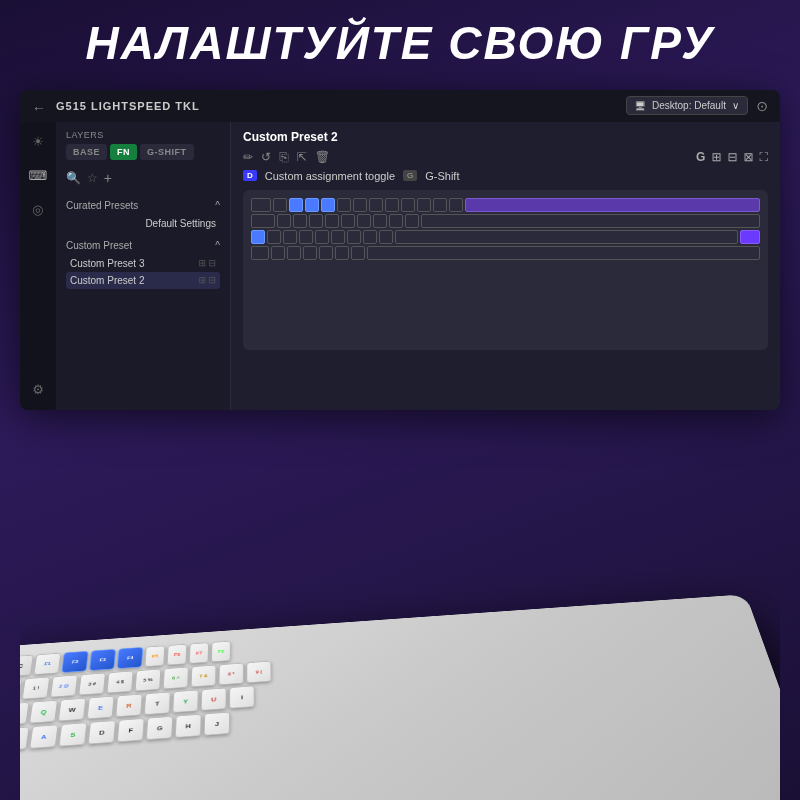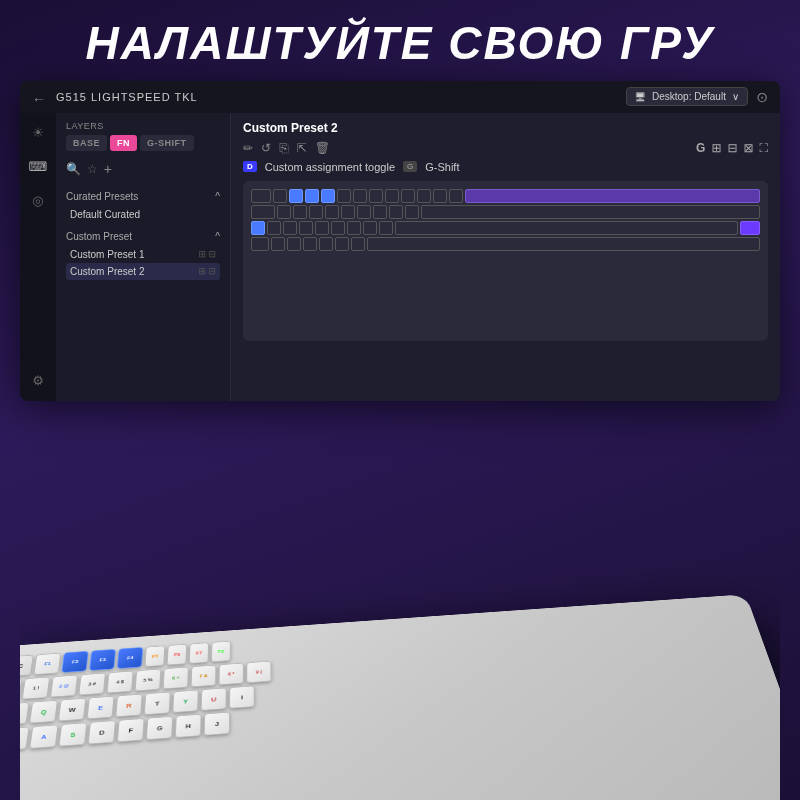--- a/index.html
+++ b/index.html
@@ -15,21 +15,21 @@
       width: 800px;
       height: 800px;
       display: flex;
       flex-direction: column;
       background: linear-gradient(160deg, #1a0f35 0%, #2d1a5a 40%, #1a1035 100%);
     }
 
     
     .top-heading {
       text-align: center;
-      padding: 18px 20px 12px;
+      padding: 18px 20px 21px;
       color: #ffffff;
       font-size: 46px;
       font-weight: 900;
       letter-spacing: 2px;
       text-transform: uppercase;
       font-style: italic;
       line-height: 1.1;
     }
 
     
@@ -61,21 +61,21 @@
       min-height: 32px;
     }
     .title-bar-back {
       color: #888;
       font-size: 14px;
       cursor: pointer;
     }
     .title-bar-title {
       color: #cccccc;
       font-size: 11px;
-      font-weight: 400;
+      font-weight: 700;
       letter-spacing: 1px;
       text-transform: uppercase;
       flex: 1;
     }
     .title-bar-right {
       display: flex;
       align-items: center;
       gap: 8px;
     }
     .desktop-dropdown {
@@ -170,37 +170,38 @@
     .layer-btn {
       padding: 3px 7px;
       font-size: 9px;
       font-weight: 700;
       border-radius: 3px;
       cursor: pointer;
       border: none;
       letter-spacing: 0.5px;
     }
     .layer-btn.base { background: #2a2a3a; color: #888; }
-    .layer-btn.fn { background: #ec4899; color: #fff; }
+    .layer-btn.fn { background: #15803d; color: #fff; }
     .layer-btn.gshift { background: #2a2a3a; color: #888; }
 
     .search-row {
       display: flex;
       align-items: center;
       gap: 6px;
       padding: 2px 10px 8px;
     }
     .search-row span {
       color: #666;
       font-size: 12px;
       cursor: pointer;
     }
 
     .sidebar-section {
       padding: 6px 10px 2px;
+      text-align: right;
     }
     .sidebar-section-label {
       color: #aaaaaa;
       font-size: 10px;
       display: flex;
       align-items: center;
       justify-content: space-between;
       margin-bottom: 4px;
     }
     .sidebar-item {
@@ -399,30 +400,30 @@
             <span>🔍</span>
             <span>☆</span>
             <span style="font-size:14px;color:#888">+</span>
           </div>
 
           <div class="sidebar-section">
             <div class="sidebar-section-label">
               <span>Curated Presets</span>
               <span>^</span>
             </div>
-            <div class="sidebar-item">Default Curated</div>
+            <div class="sidebar-item">Default Settings</div>
           </div>
 
           <div class="sidebar-section">
             <div class="sidebar-section-label">
               <span>Custom Preset</span>
               <span>^</span>
             </div>
             <div class="sidebar-preset-item">
-              <span>Custom Preset 1</span>
+              <span>Custom Preset 3</span>
               <span class="preset-icons">⊞ ⊟</span>
             </div>
             <div class="sidebar-preset-item active">
               <span>Custom Preset 2</span>
               <span class="preset-icons">⊞ ⊟</span>
             </div>
           </div>
         </div>
 
         <div class="right-content">

